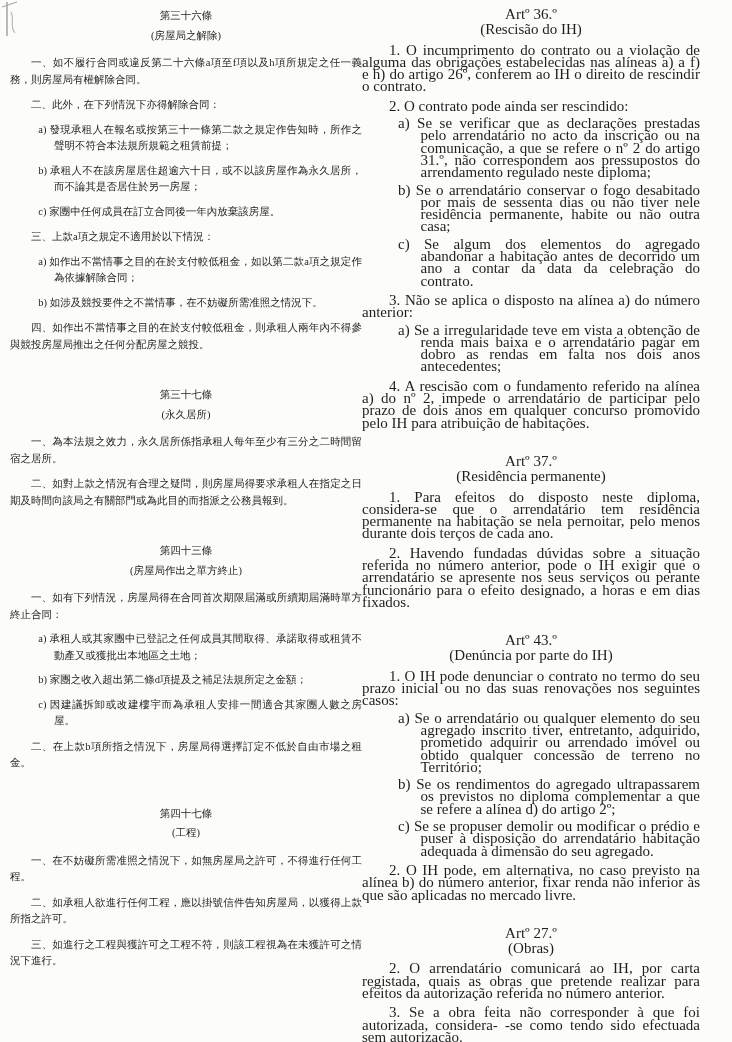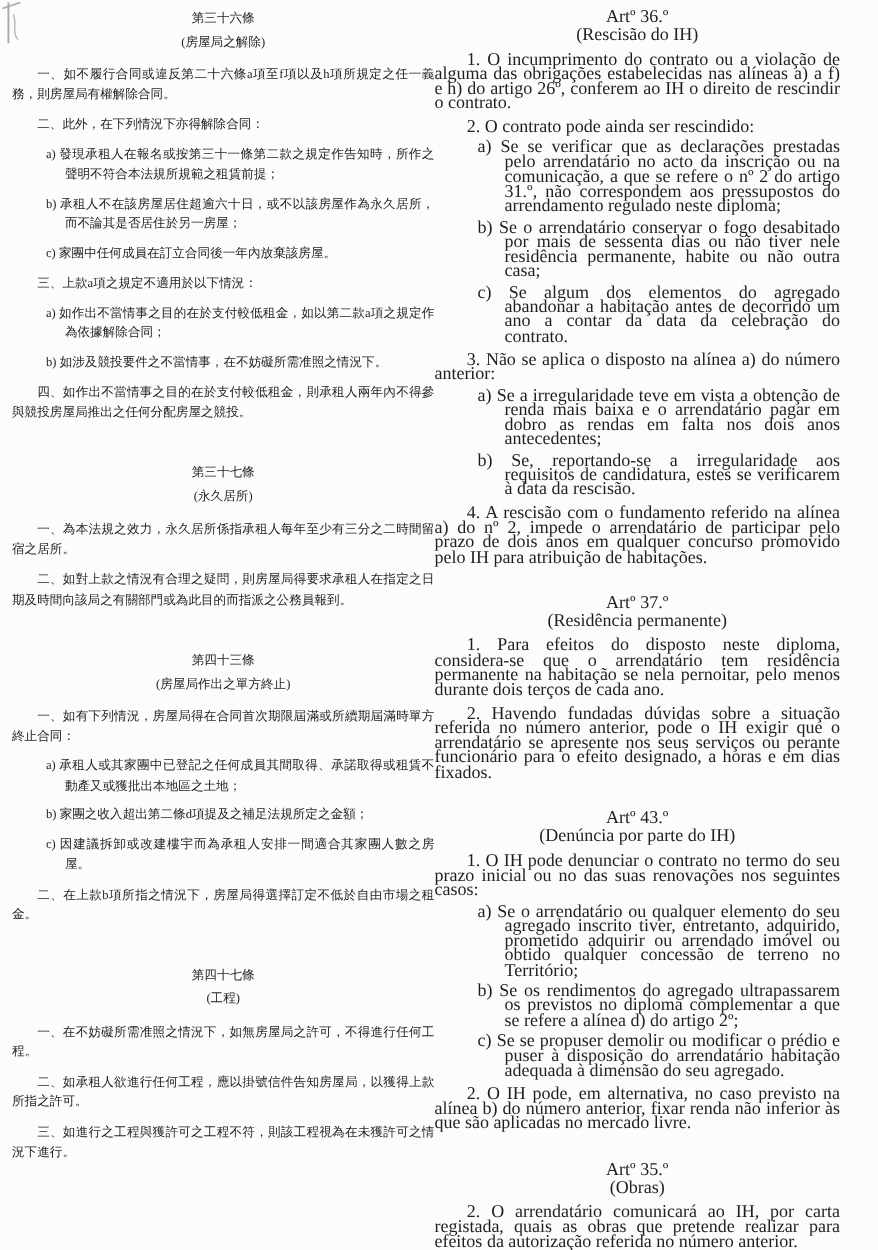--- a/index.html
+++ b/index.html
@@ -101,38 +101,37 @@
       <section class="article">
         <div class="article-title">Artº 36.º</div>
         <div class="article-subtitle">(Rescisão do IH)</div>
         <p class="para">1. O incumprimento do contrato ou a violação de alguma das obrigações estabelecidas nas alíneas a) a f) e h) do artigo 26º, conferem ao IH o direito de rescindir o contrato.</p>
         <p class="para">2. O contrato pode ainda ser rescindido:</p>
         <p class="item"><span class="item-label">a)</span>&nbsp;<span class="item-text">Se se verificar que as declarações prestadas pelo arrendatário no acto da inscrição ou na comunicação, a que se refere o nº 2 do artigo 31.º, não correspondem aos pressupostos do arrendamento regulado neste diploma;</span></p>
         <p class="item"><span class="item-label">b)</span>&nbsp;<span class="item-text">Se o arrendatário conservar o fogo desabitado por mais de sessenta dias ou não tiver nele residência permanente, habite ou não outra casa;</span></p>
         <p class="item"><span class="item-label">c)</span>&nbsp;<span class="item-text">Se algum dos elementos do agregado abandonar a habitação antes de decorrido um ano a contar da data da celebração do contrato.</span></p>
         <p class="para">3. Não se aplica o disposto na alínea a) do número anterior:</p>
         <p class="item"><span class="item-label">a)</span>&nbsp;<span class="item-text">Se a irregularidade teve em vista a obtenção de renda mais baixa e o arrendatário pagar em dobro as rendas em falta nos dois anos antecedentes;</span></p>
-        <p class="item"><span class="item-label">b)</span>&nbsp;<span class="item-text">Se, reportando-se a irregularidade aos requisitos de candidatura, estes se verificarem à data da rescisão.</span></p>
         <p class="para">4. A rescisão com o fundamento referido na alínea a) do nº 2, impede o arrendatário de participar pelo prazo de dois anos em qualquer concurso promovido pelo IH para atribuição de habitações.</p>
       </section>
       <section class="article">
         <div class="article-title">Artº 37.º</div>
         <div class="article-subtitle">(Residência permanente)</div>
         <p class="para">1. Para efeitos do disposto neste diploma, considera-se que o arrendatário tem residência permanente na habitação se nela pernoitar, pelo menos durante dois terços de cada ano.</p>
         <p class="para">2. Havendo fundadas dúvidas sobre a situação referida no número anterior, pode o IH exigir que o arrendatário se apresente nos seus serviços ou perante funcionário para o efeito designado, a horas e em dias fixados.</p>
       </section>
       <section class="article">
         <div class="article-title">Artº 43.º</div>
         <div class="article-subtitle">(Denúncia por parte do IH)</div>
         <p class="para">1. O IH pode denunciar o contrato no termo do seu prazo inicial ou no das suas renovações nos seguintes casos:</p>
         <p class="item"><span class="item-label">a)</span>&nbsp;<span class="item-text">Se o arrendatário ou qualquer elemento do seu agregado inscrito tiver, entretanto, adquirido, prometido adquirir ou arrendado imóvel ou obtido qualquer concessão de terreno no Território;</span></p>
         <p class="item"><span class="item-label">b)</span>&nbsp;<span class="item-text">Se os rendimentos do agregado ultrapassarem os previstos no diploma complementar a que se refere a alínea d) do artigo 2º;</span></p>
         <p class="item"><span class="item-label">c)</span>&nbsp;<span class="item-text">Se se propuser demolir ou modificar o prédio e puser à disposição do arrendatário habitação adequada à dimensão do seu agregado.</span></p>
         <p class="para">2. O IH pode, em alternativa, no caso previsto na alínea b) do número anterior, fixar renda não inferior às que são aplicadas no mercado livre.</p>
       </section>
       <section class="article">
-        <div class="article-title">Artº 35.º</div>
+        <div class="article-title">Artº 27.º</div>
         <div class="article-subtitle">(Obras)</div>
         <p class="para">2. O arrendatário comunicará ao IH, por carta registada, quais as obras que pretende realizar para efeitos da autorização referida no número anterior.</p>
         <p class="para">3. Se a obra feita não corresponder à que foi autorizada, considera- -se como tendo sido efectuada sem autorização.</p>
       </section>
     </div>
 </div>
 
 </body></html>

